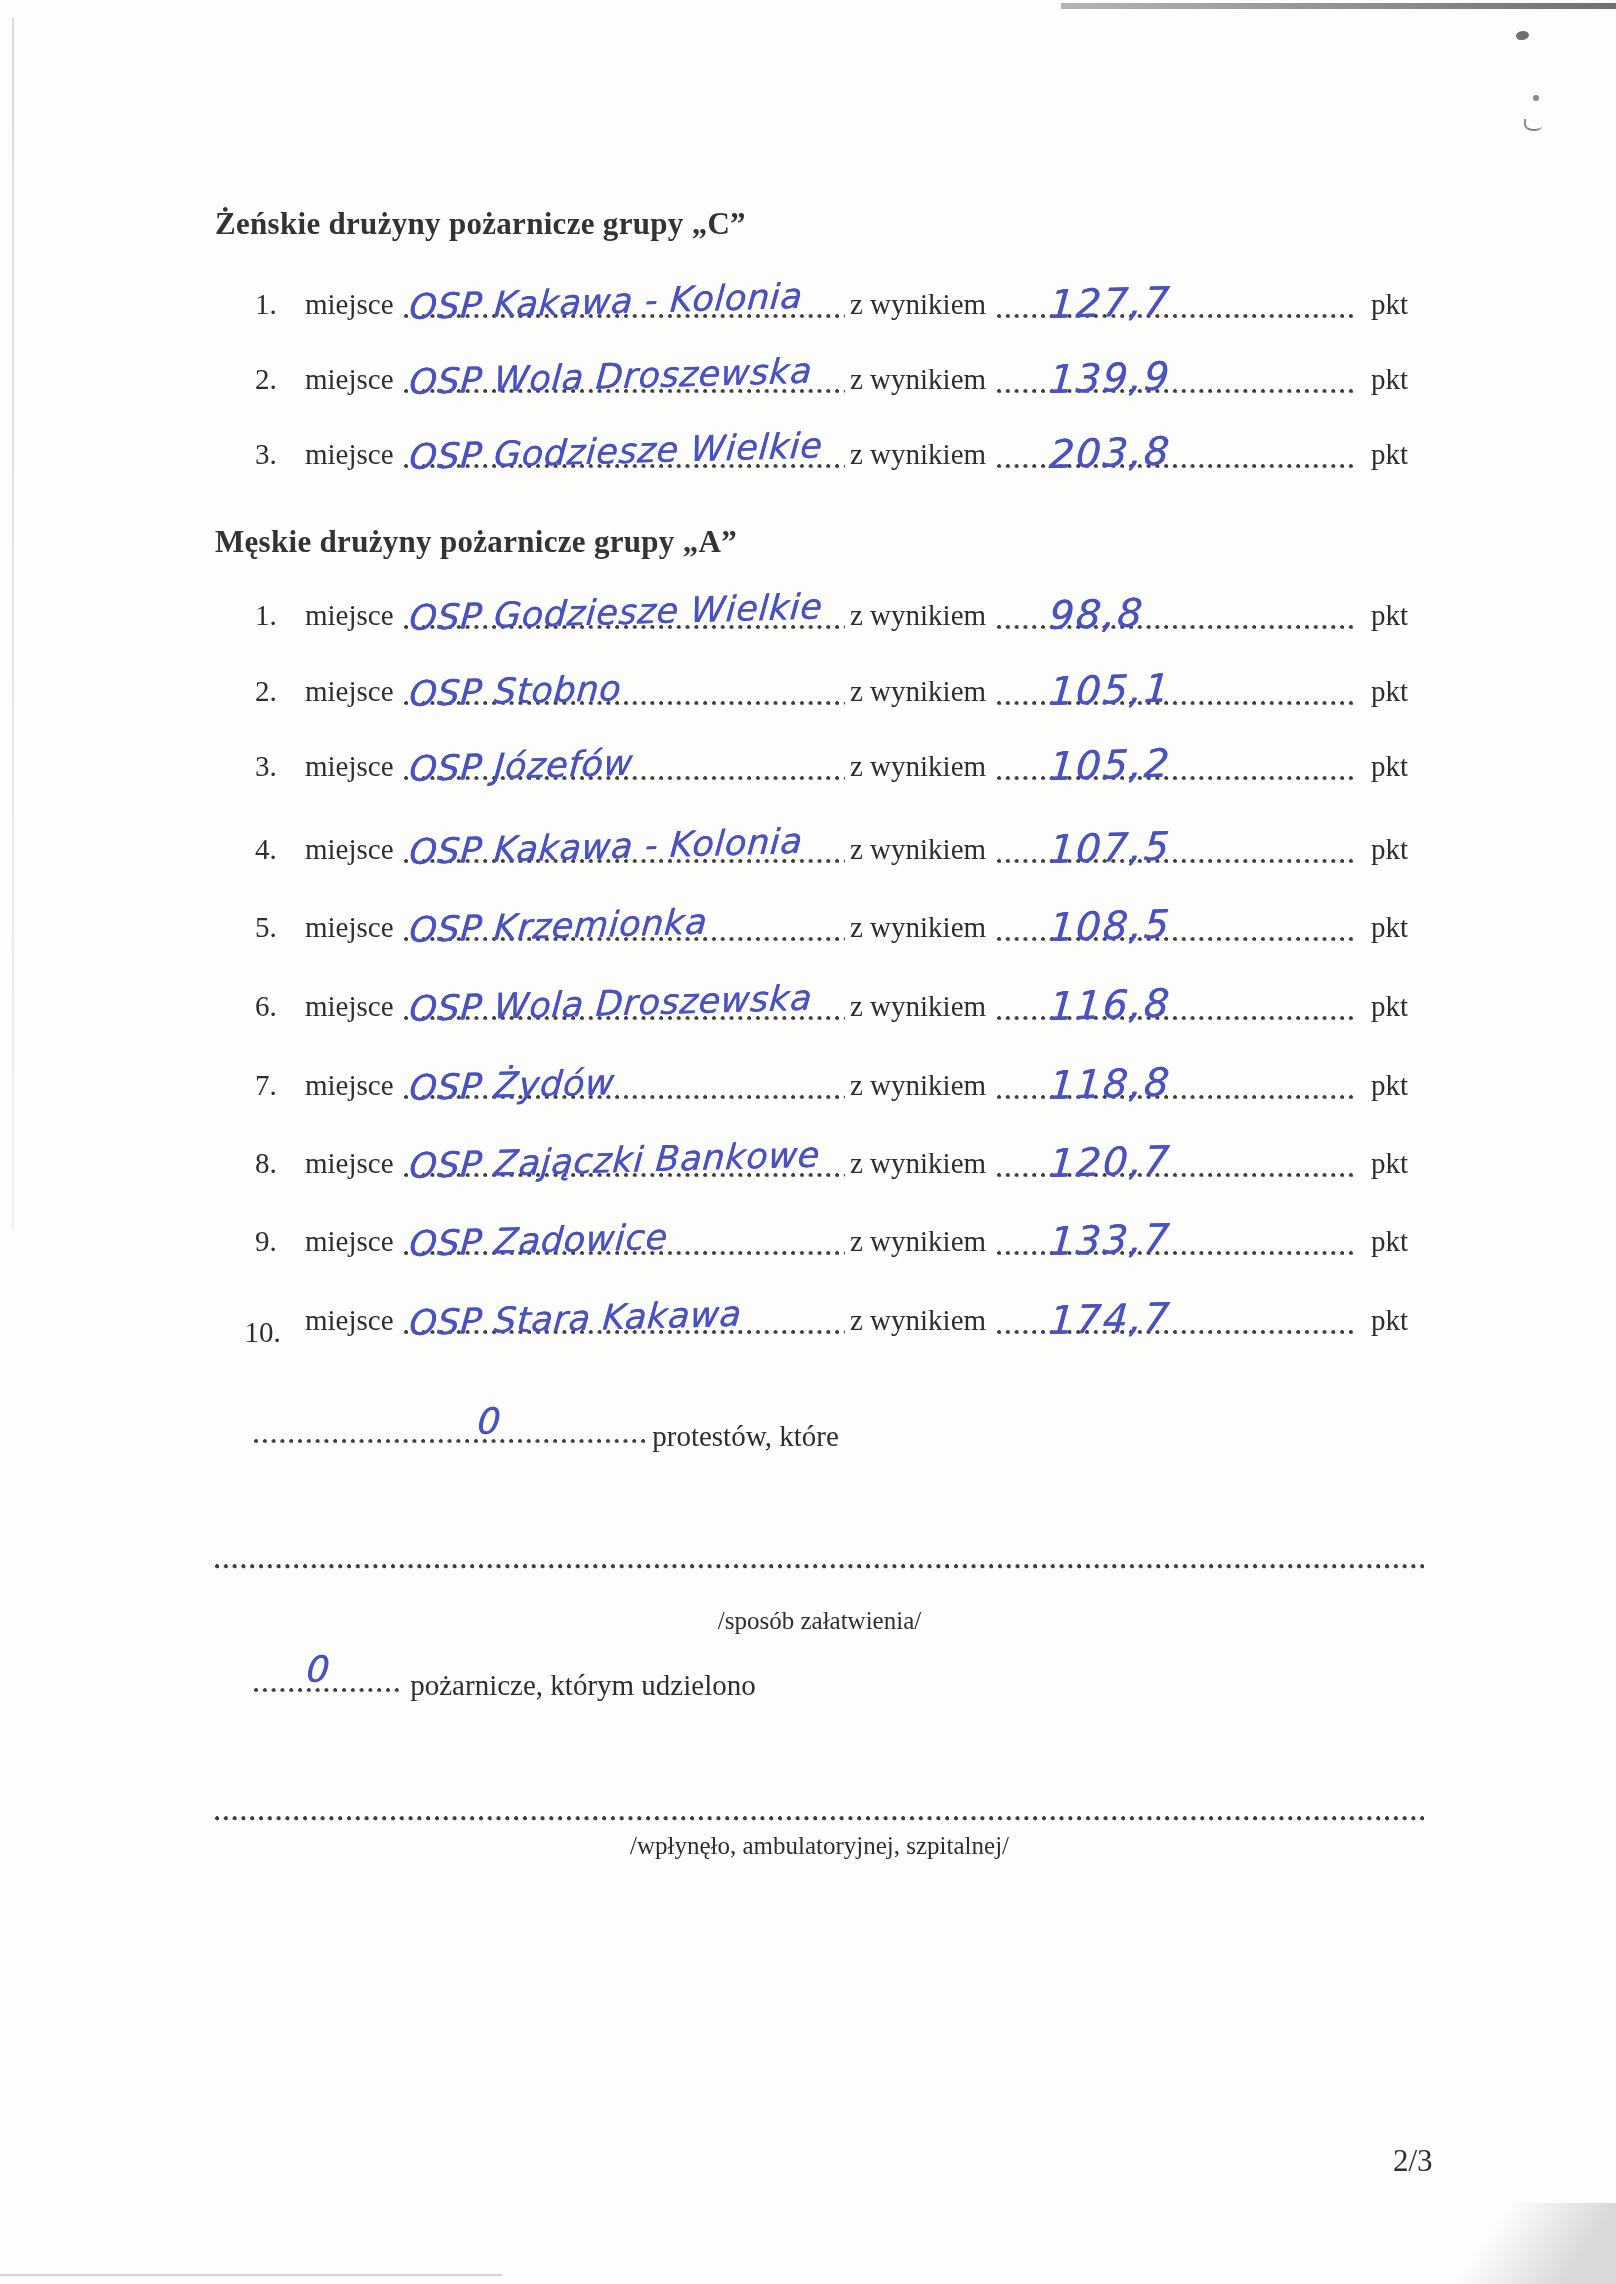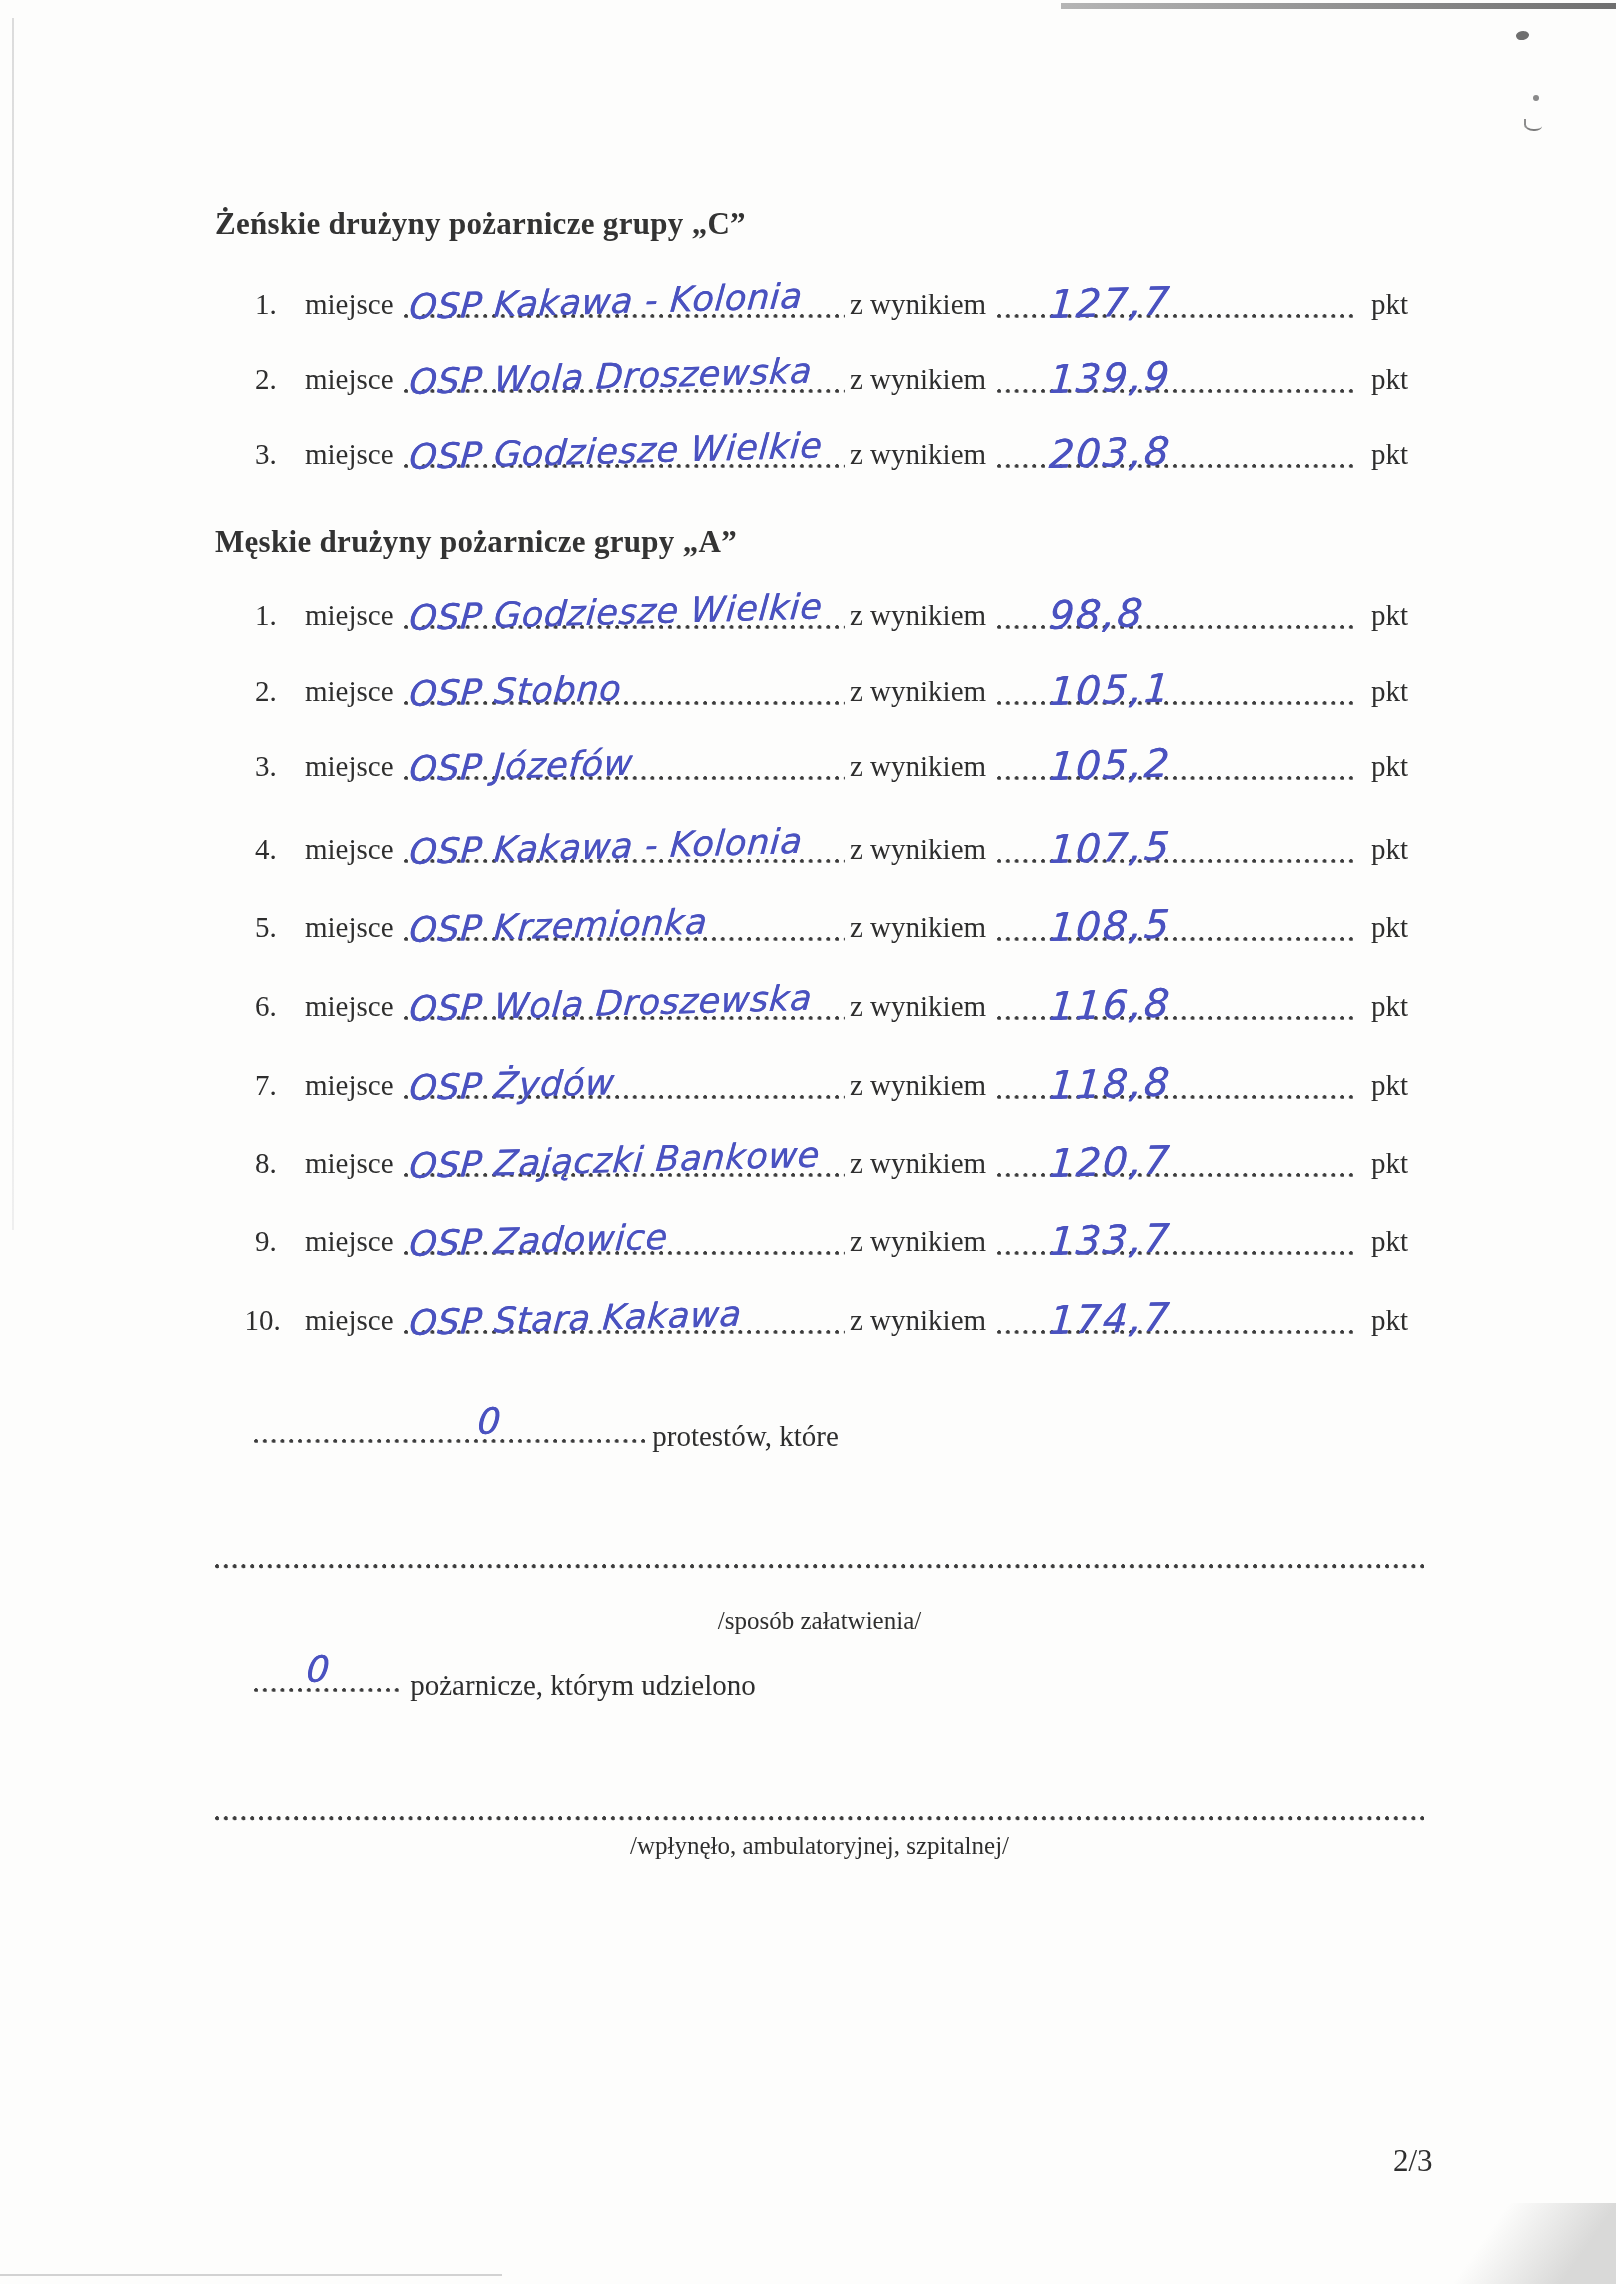--- a/index.html
+++ b/index.html
@@ -25,21 +25,21 @@
     position:absolute;left:215px;
     font-size:31px;font-weight:bold;letter-spacing:0.3px;
     white-space:nowrap;color:#333;
   }
   .row{
     position:absolute;left:255px;width:1166px;height:34px;
     font-size:29px;white-space:nowrap;
   }
   .row span{line-height:34px;}
   .row .num{position:absolute;left:0;}
-  .row.wide-num .num{left:-10.4px;}
+  .row.wide-num .num{left:-10.4px;margin-top:12px;}
   .row .lbl-miejsce{position:absolute;left:50px;}
   .row .field1{position:absolute;left:149px;width:441px;height:34px;}
   .row .lbl-wynik{position:absolute;left:595px;}
   .row .field2{position:absolute;left:742px;width:360px;height:34px;}
   .row .lbl-pkt{position:absolute;left:1116px;}
   .field{display:inline-block;position:relative;}
   .dots{
     position:absolute;left:0;right:0;bottom:2.6px;height:4.6px;
     background-image:radial-gradient(circle at 2.1px 2.1px,#3c3c3c 1.7px,rgba(0,0,0,0) 2.2px);
     background-size:8.8px 4.6px;background-repeat:repeat-x;

